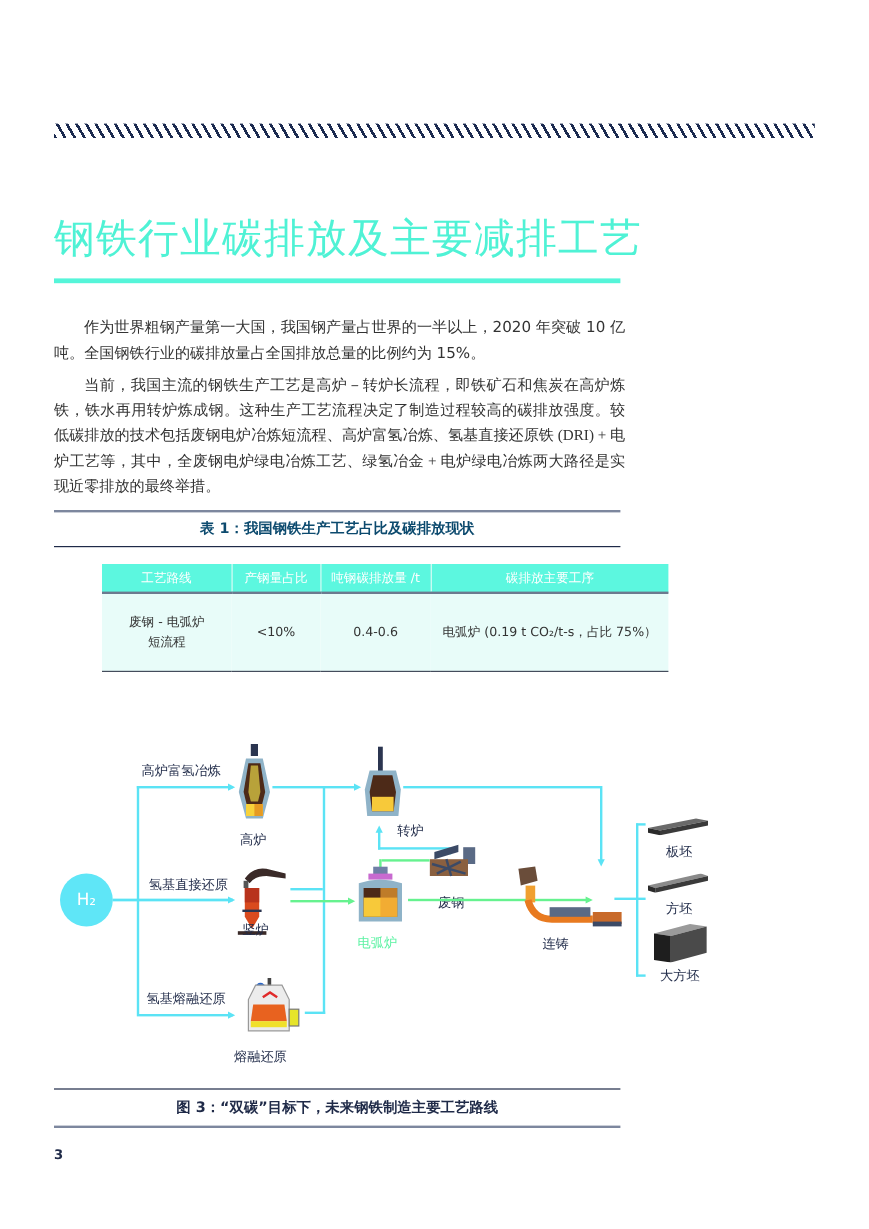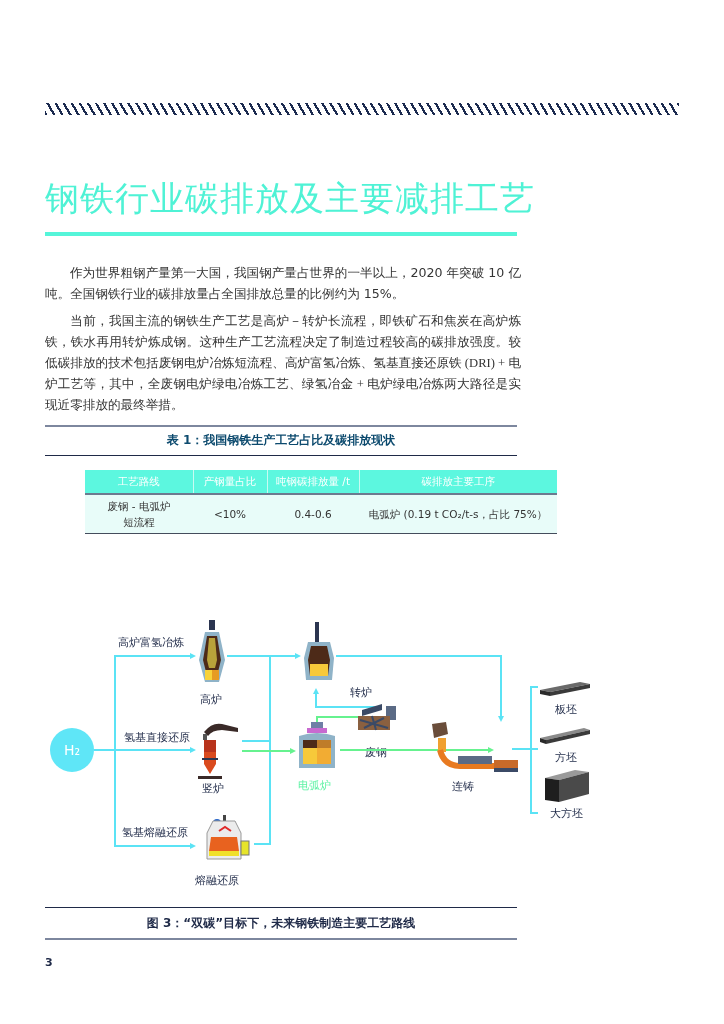--- a/index.html
+++ b/index.html
@@ -80,21 +80,21 @@
   <thead>
     <tr>
       <th>工艺路线</th>
       <th>产钢量占比</th>
       <th>吨钢碳排放量 /t</th>
       <th>碳排放主要工序</th>
     </tr>
   </thead>
   <tbody>
     <tr class="r2">
-      <td style="padding:3px 18px">废钢 - 电弧炉短流程</td>
+      <td style="padding:16px 18px">废钢 - 电弧炉短流程</td>
       <td>&lt;10%</td>
       <td>0.4-0.6</td>
       <td>电弧炉 (0.19 t CO₂/t-s，占比 75%）</td>
     </tr>
   </tbody>
 </table>
 
 <div class="diagram">
 
   <div class="h2">
@@ -124,21 +124,21 @@
   <div class="arr" style="left:150px; top:137px;"></div>
   <div class="lbl" style="left:84px; top:120px;">氢基直接还原</div>
   <svg class="icon" style="left:158px; top:110px;" width="44" height="60" viewBox="0 0 44 60">
     <path d="M6 12 Q14 2 24 4 L40 8 L40 12 L24 10 Q14 10 10 16 Z" fill="#3a2a28"></path>
     <rect x="5" y="14" width="4" height="6" fill="#555"></rect>
     <polygon points="6,20 18,20 18,44 12,54 6,44" fill="#d94a1e"></polygon>
     <rect x="6" y="20" width="12" height="12" fill="#b8331c"></rect>
     <rect x="4" y="38" width="16" height="2" fill="#2b3550"></rect>
     <rect x="0" y="56" width="24" height="3" fill="#3a2a28"></rect>
   </svg>
-  <div class="lbl" style="left:162px; top:171px;">竖炉</div>
+  <div class="lbl" style="left:162px; top:157px;">竖炉</div>
   <div class="ln" style="left:202px; top:130px; width:27px; height:2px;"></div>
   <div class="gln" style="left:202px; top:140px; width:50px; height:2px;"></div>
   <div class="garr" style="left:250px; top:138px;"></div>
 
   <div class="ln" style="left:74px; top:235px; width:80px; height:2px;"></div>
   <div class="arr" style="left:150px; top:233px;"></div>
   <div class="lbl" style="left:82px; top:215px;">氢基熔融还原</div>
   <svg class="icon" style="left:155px; top:205px;" width="62" height="50" viewBox="0 0 62 50">
     <rect x="28" y="0" width="3" height="12" fill="#444"></rect>
     <circle cx="22" cy="8" r="4" fill="#2966c8"></circle>
@@ -150,21 +150,21 @@
   </svg>
   <div class="lbl" style="left:155px; top:263px;">熔融还原</div>
   <div class="ln" style="left:214px; top:233px; width:17px; height:2px;"></div>
 
   <svg class="icon" style="left:262px; top:12px;" width="34" height="62" viewBox="0 0 34 62">
     <rect x="13" y="0" width="4" height="22" fill="#2b3550"></rect>
     <polygon points="6,20 28,20 32,36 30,58 4,58 2,36" fill="#8fb3c8"></polygon>
     <polygon points="9,24 25,24 28,38 26,54 8,54 6,38" fill="#4d2a18"></polygon>
     <rect x="8" y="42" width="18" height="12" fill="#f7c93a"></rect>
   </svg>
-  <div class="lbl" style="left:310px; top:75px;">转炉</div>
+  <div class="lbl" style="left:291px; top:75px;">转炉</div>
   <div class="ln" style="left:296px; top:45px; width:165px; height:2px;"></div>
   <div class="ln" style="left:460px; top:45px; width:2px; height:64px;"></div>
   <div class="darr" style="left:458px; top:106px;"></div>
 
   <div class="ln" style="left:275px; top:96px; width:60px; height:2px;"></div>
   <div class="ln" style="left:334px; top:96px; width:2px; height:6px;"></div>
   <div class="ln" style="left:275px; top:82px; width:2px; height:16px;"></div>
   <div class="uarr" style="left:273px; top:78px;"></div>
 
   <svg class="icon" style="left:318px; top:92px;" width="40" height="30" viewBox="0 0 40 30">

